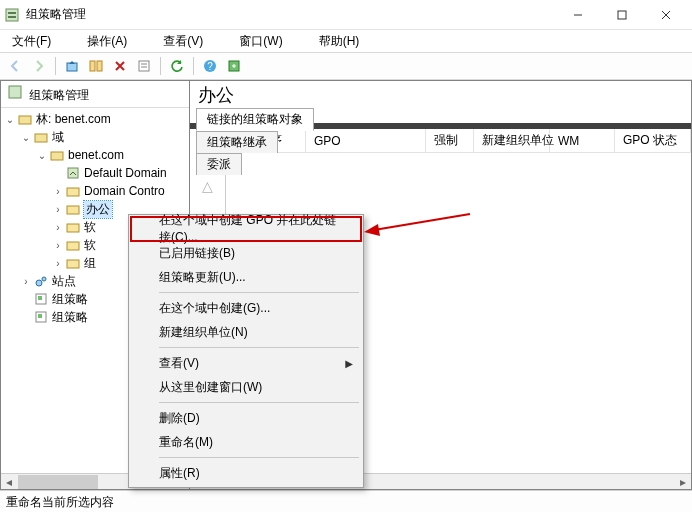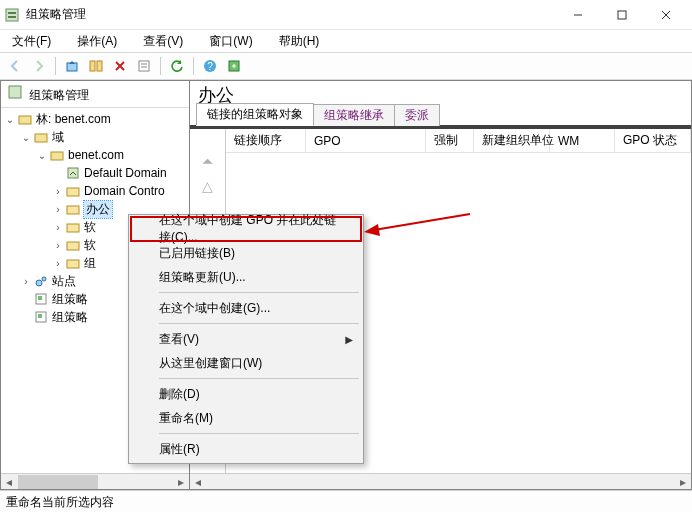--- a/index.html
+++ b/index.html
@@ -8,21 +8,21 @@
 
   
   .titlebar { height: 30px; display: flex; align-items: center; padding: 0 4px; border-bottom: 1px solid #e5e5e5; }
   .titlebar .app-icon { width: 16px; height: 16px; display: inline-flex; align-items: center; justify-content: center; margin-right: 6px; }
   .titlebar .title { flex: 1; font-size: 12px; }
   .win-btns { display: flex; }
   .win-btn { width: 44px; height: 28px; display: flex; align-items: center; justify-content: center; }
   .win-btn svg { stroke: #333; }
 
   
-  .menubar { height: 22px; display: flex; align-items: center; padding: 0 4px; gap: 10px; }
+  .menubar { height: 22px; display: flex; align-items: center; padding: 0 4px; gap: 20px; }
   .menubar .mitem { padding: 2px 8px; font-size: 12px; }
 
   
   .toolbar { height: 28px; border-top: 1px solid #d9d9d9; border-bottom: 1px solid #d9d9d9; display: flex; align-items: center; padding: 0 4px; gap: 2px; background: #fdfdfd; }
   .tbtn { width: 22px; height: 22px; display: flex; align-items: center; justify-content: center; border: 1px solid transparent; }
   .tbtn.disabled svg { opacity: .35; }
   .tsep { width: 1px; height: 18px; background: #ccc; margin: 0 3px; }
 
   
   .main { display: flex; height: 410px; }
@@ -33,23 +33,23 @@
   .twist { width: 14px; display: inline-flex; justify-content: center; color: #555; font-size: 10px; }
   .ticon { width: 16px; height: 16px; display: inline-flex; align-items: center; justify-content: center; margin-right: 3px; }
   .tlabel { font-size: 12px; }
   .trow.selected .tlabel { background: #cde8ff; outline: 1px dotted #3399ff; padding: 0 2px; }
   .tree-scroll { height: 16px; border-top: 1px solid #ccc; background: #f0f0f0; display: flex; }
   .tree-scroll .thumb { width: 80px; height: 14px; background: #cdcdcd; margin: 1px; }
   .tree-scroll .arrow { width: 16px; display:flex; align-items:center; justify-content:center; color:#666; }
 
   .right-pane { flex:1; border:1px solid #828282; border-left:none; display:flex; flex-direction:column; overflow:hidden; }
   .content-title { font-size: 18px; padding: 2px 8px 0 8px; }
-  .tabs { display:flex; border-bottom:4px solid #404040; padding-left:6px; height:22px; align-items:flex-end; }
+  .tabs { display:flex; border-bottom:6px solid #404040; padding-left:6px; height:22px; align-items:flex-start;flex-direction:column; }
   .tab { border:1px solid #aaa; border-bottom:none; padding:2px 10px; background:#fff; font-size:12px; margin-right:-1px; position:relative; top:1px; }
-  .tab.inact { background:#f4f4f4; color:#701a75; }
+  .tab.inact { background:#f4f4f4; color:#000000; }
   .tab.act { background:#fff; z-index:2; border-bottom:1px solid #fff; }
   .sub-area { display:flex; flex:1; overflow:hidden; }
   .gutter { width:36px; border-right:1px solid #ccc; display:flex; flex-direction:column; align-items:center; padding-top:24px; gap:8px; }
   .gutter .carr { font-size:14px; color:#b0b0b0; }
   .table-wrap { flex:1; overflow:hidden; }
   .thead { display:flex; background:#fff; border-bottom:1px solid #e3e3e3; height:24px; align-items:center; font-size:12px; }
   .thead div { padding:0 8px; border-right:1px solid #e3e3e3; height:100%; display:flex; align-items:center; white-space:nowrap; }
   .right-scroll { height:16px; border-top:1px solid #ccc; background:#f0f0f0; display:flex; }
   .right-scroll .sp { flex:1; }
   .right-scroll .arrow { width:16px; display:flex; align-items:center; justify-content:center; color:#666; }
@@ -330,20 +330,21 @@
 <div class="statusbar">
   <span>重命名当前所选内容</span>
 </div>
 
 <div class="ctx-menu">
   <div class="ctx-item hover">在这个域中创建 GPO 并在此处链接(C)...</div>
   <div class="ctx-item">已启用链接(B)</div>
   <div class="ctx-item">组策略更新(U)...</div>
   <div class="ctx-sep"></div>
   <div class="ctx-item">在这个域中创建(G)...</div>
+  <div class="ctx-item">新建组织单位(N)</div>
   <div class="ctx-sep"></div>
   <div class="ctx-item">
       <span>查看(V)</span>
       <span class="chev">▶</span>
     </div>
   <div class="ctx-item">从这里创建窗口(W)</div>
   <div class="ctx-sep"></div>
   <div class="ctx-item">删除(D)</div>
   <div class="ctx-item">重命名(M)</div>
   <div class="ctx-sep"></div>

